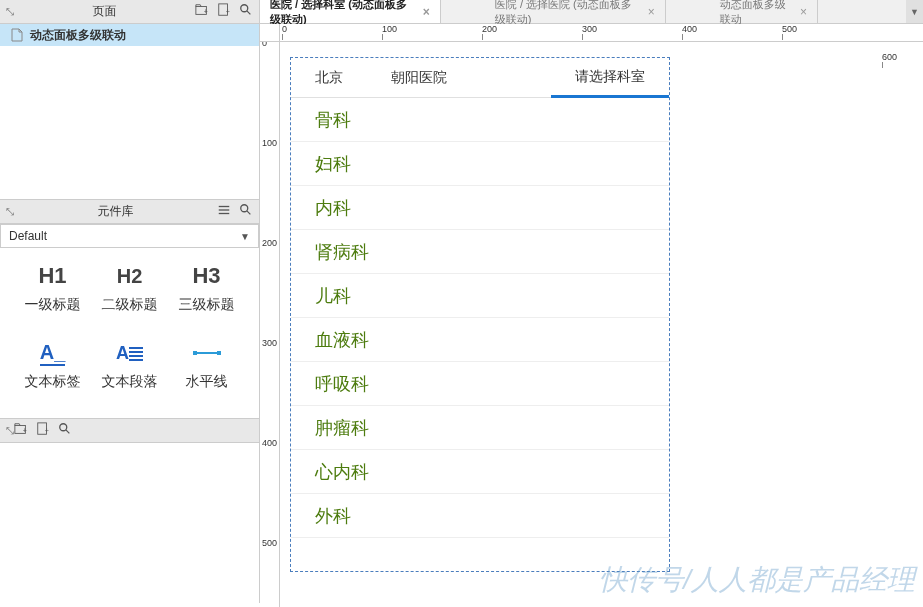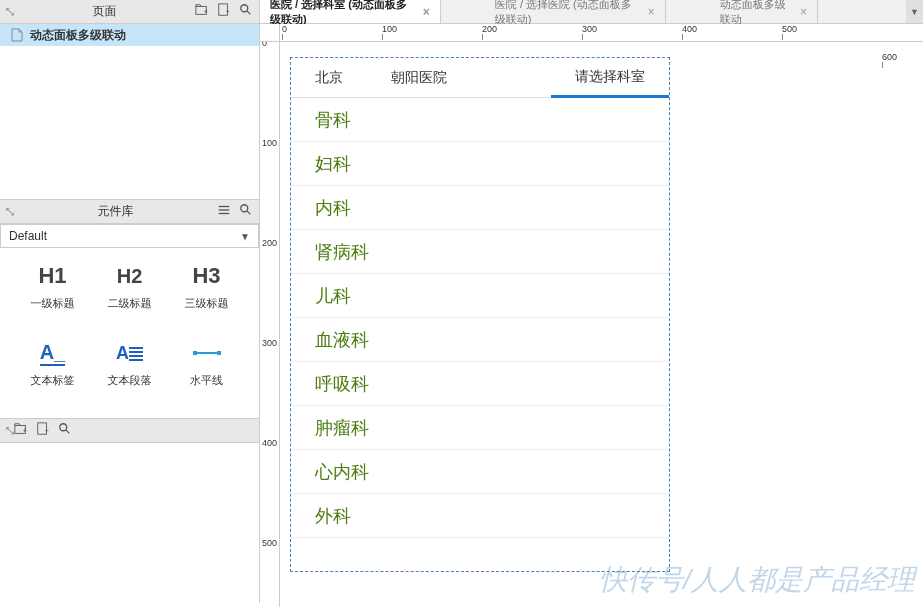--- a/index.html
+++ b/index.html
@@ -22,21 +22,21 @@
     
     .library-panel { flex: 0 0 auto; border-right: 1px solid #ccc; border-top: 1px solid #ccc; }
     .dropdown { width: 100%; height: 24px; border: 1px solid #ccc; padding: 0 8px; font-size: 12px; background: #fff; display: flex; align-items: center; justify-content: space-between; cursor: pointer; }
     .dropdown .arrow { font-size: 10px; color: #555; }
     .widgets-grid { display: grid; grid-template-columns: repeat(3, 1fr); padding: 10px 16px; gap: 4px; height: 170px; }
     .widget-item { display: flex; flex-direction: column; align-items: center; cursor: grab; padding: 4px; }
     .widget-icon { height: 28px; display: flex; align-items: center; justify-content: center; }
     .widget-icon.h1 { font-size: 22px; font-weight: bold; color: #444; }
     .widget-icon.h2 { font-size: 20px; font-weight: bold; color: #444; }
     .widget-icon.h3 { font-size: 22px; font-weight: bold; color: #444; }
-    .widget-label { font-size: 11px; color: #333; margin-top: 6px; text-align: right; }
+    .widget-label { font-size: 14px; color: #333; margin-top: 6px; text-align: right; }
     
     .masters-panel { flex: 0 0 auto; border-right: 1px solid #ccc; border-top: 1px solid #ccc; }
     .masters-tree { height: 160px; background: #fff; }
     
     .canvas-area { position: absolute; left: 260px; top: 0; right: 0; height: 607px; display: flex; flex-direction: column; }
     
     .tabs-bar { height: 24px; display: flex; align-items: stretch; background: #f0f0f0; border-bottom: 1px solid #ccc; gap: 44px; }
     .tab { display: flex; align-items: center; padding: 0 10px; border-right: 1px solid #ccc; cursor: pointer; font-size: 11px; color: #777; gap: 8px; }
     .tab.active { background: #fff; color: #222; font-weight: bold; }
     .tab .close { font-size: 12px; color: #999; cursor: pointer; }

